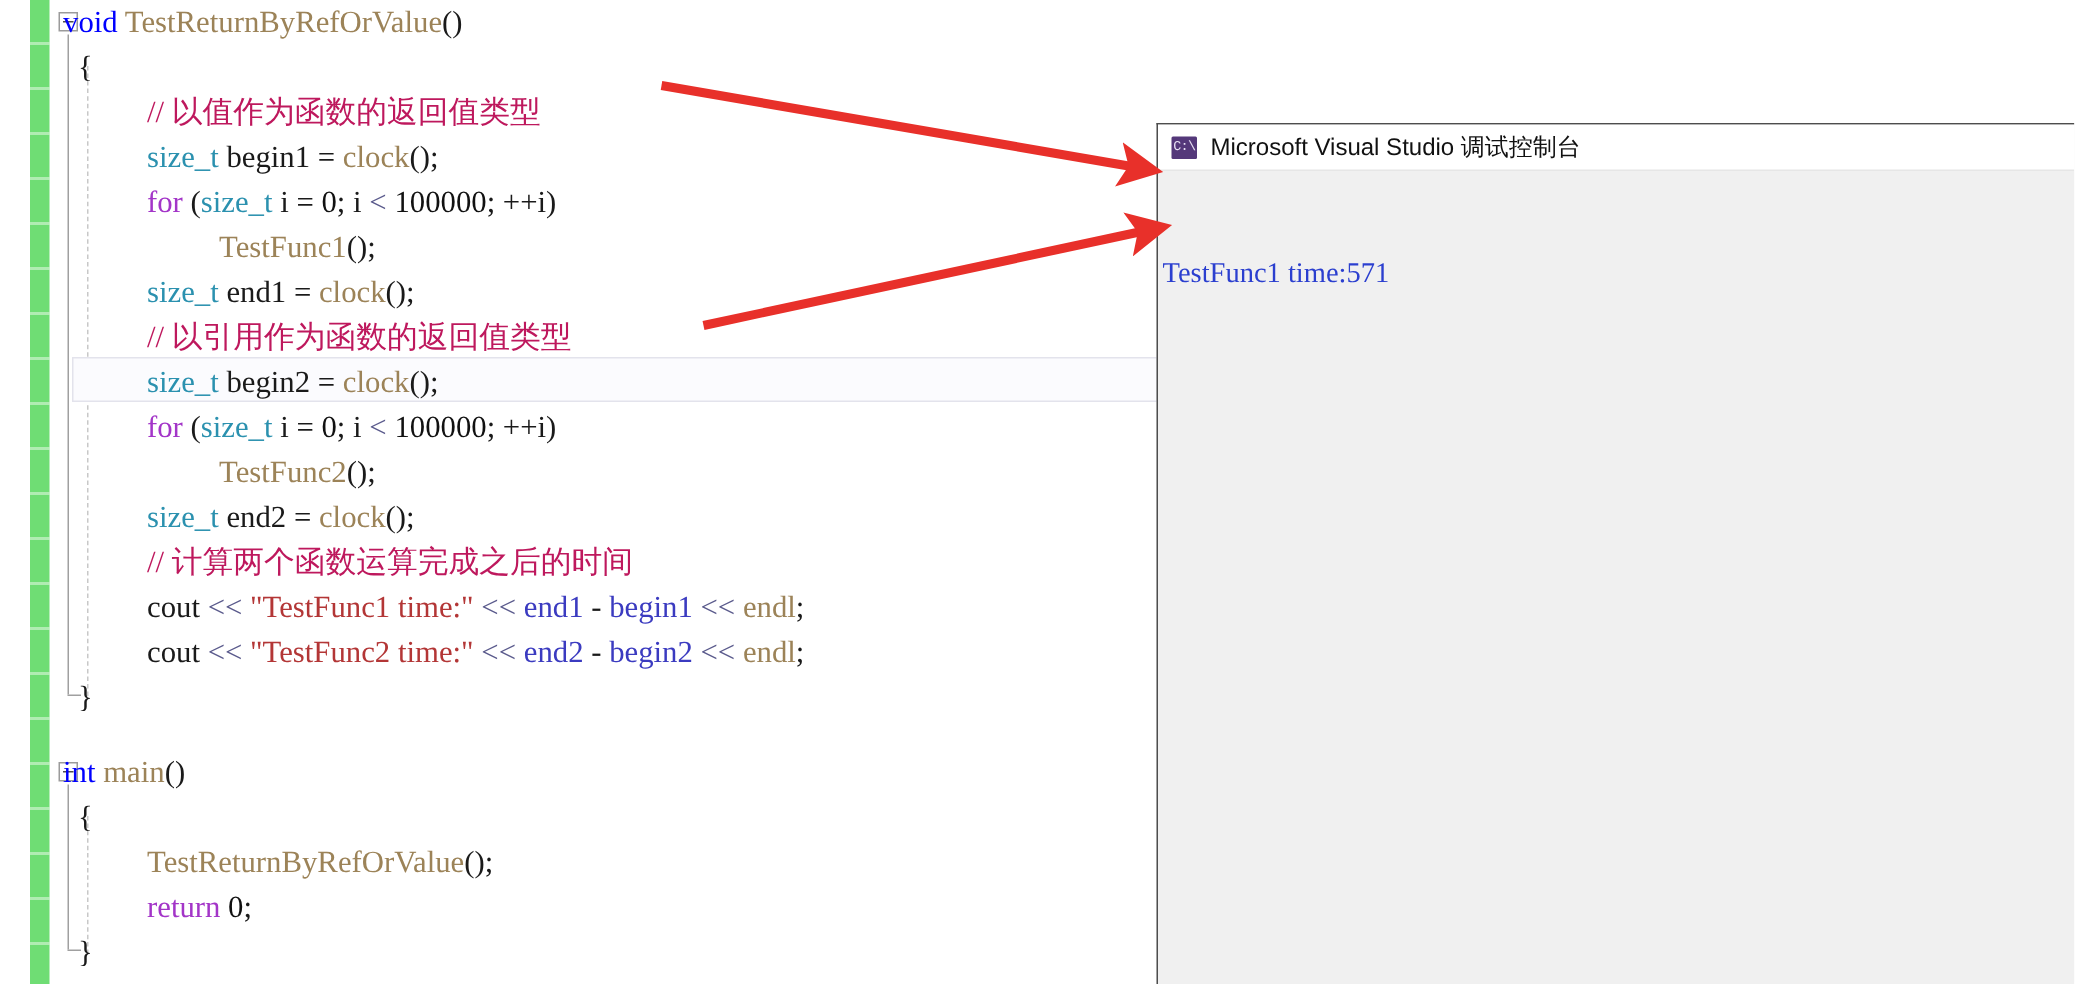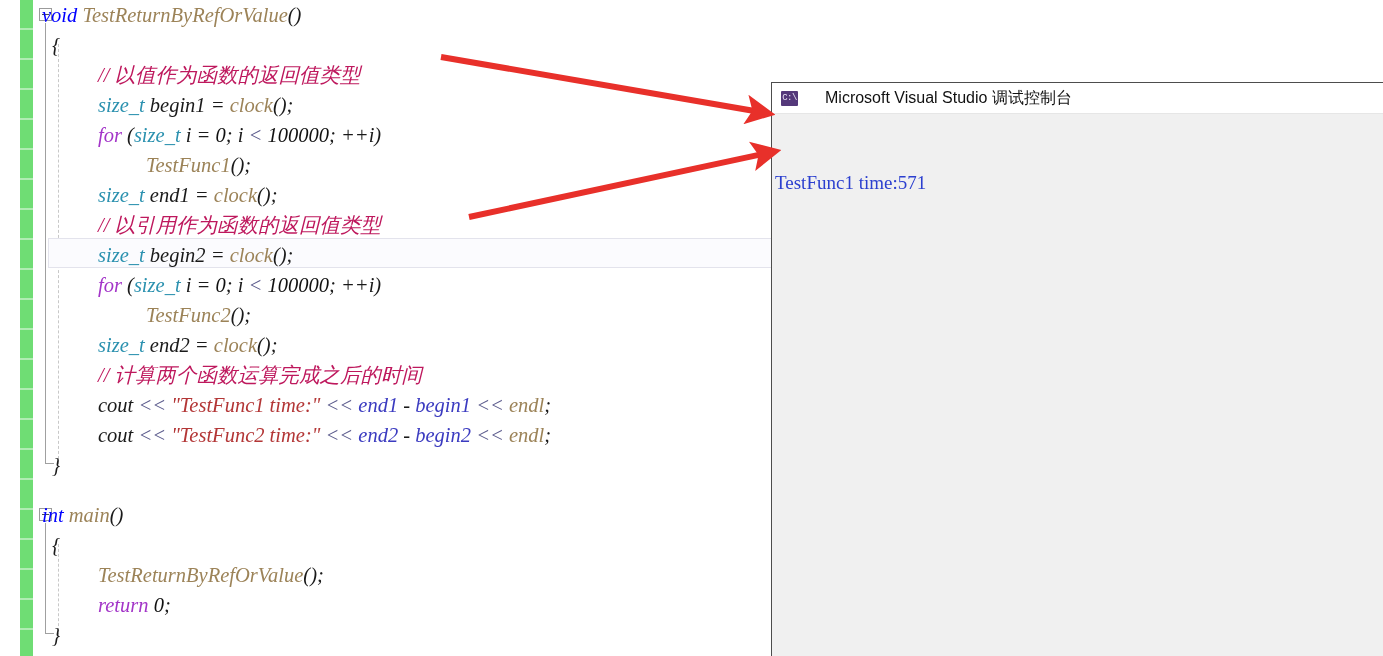--- a/index.html
+++ b/index.html
@@ -91,21 +91,20 @@
     font-size: 20.5px;
     line-height: 30px;
     white-space: pre;
   }
   .line {
     position: absolute;
     left: 0;
     height: 30px;
     white-space: pre;
     line-height: 30px;
-    font-style: italic;
   }
 
   
   #current-line {
     position: absolute;
     left: 48px;
     width: 724px;
     height: 30px;
     border: 1px solid #e3e3ec;
     background: #fbfbfe;
@@ -148,21 +147,21 @@
     border-radius: 1px;
     color: #e9e2f5;
     font-family: "Liberation Mono", "DejaVu Sans Mono", monospace;
     font-size: 9px;
     line-height: 15px;
     text-align: center;
     letter-spacing: -0.5px;
     flex: none;
   }
   #console-title {
-    margin-left: 27px;
+    margin-left: 9px;
     font-family: "Liberation Sans", "DejaVu Sans", sans-serif;
     font-size: 16px;
     color: #111111;
     white-space: nowrap;
   }
   #console-body {
     position: relative;
     height: 541px;
     background: #f0f0f0;
     padding: 6px 0 0 3px;

